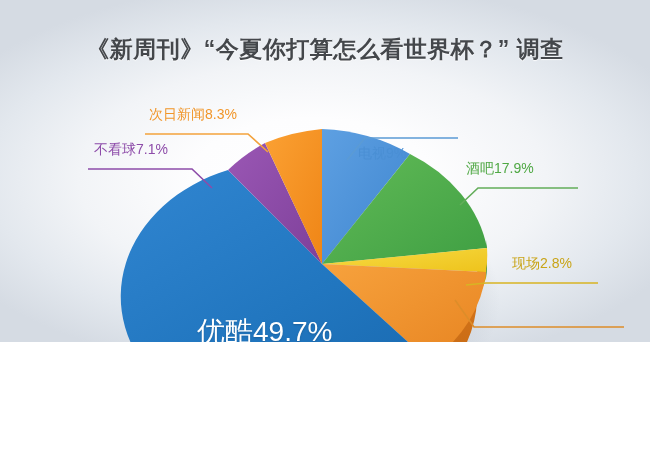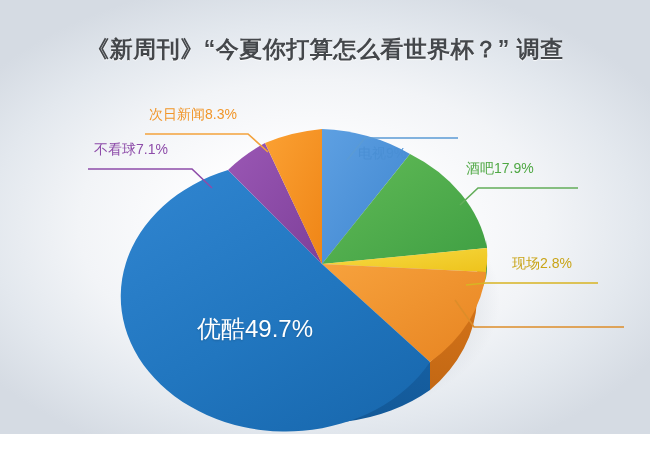--- a/index.html
+++ b/index.html
@@ -8,21 +8,21 @@
   }
   body {
     width: 650px;
     height: 474px;
     font-family: "Liberation Sans", "DejaVu Sans", sans-serif;
     overflow: hidden;
   }
   #stage {
     position: relative;
     width: 650px;
-    height: 434px;
+    height: 342px;
     background:
       radial-gradient(ellipse 62% 58% at 48% 52%,
         #ffffff 0%, #fdfdfe 30%, #f2f4f7 58%, #e3e8ee 80%, #d5dbe3 100%);
     overflow: hidden;
   }
   #chart-title {
     position: absolute;
     left: 0;
     top: 34px;
     width: 650px;
@@ -39,21 +39,21 @@
     left: 0;
     top: 0;
   }
   .pie-label {
     position: absolute;
     font-size: 14px;
     white-space: nowrap;
     font-weight: normal;
   }
   .label-inside {
-    font-size: 24px;
+    font-size: 28px;
     color: #ffffff;
     text-shadow: 0 1px 2px rgba(0,0,0,0.18);
   }
 </style>
 </head>
 <body>
 
 <div id="stage">
 
   <div id="chart-title">《新周刊》“今夏你打算怎么看世界杯？” 调查</div>

